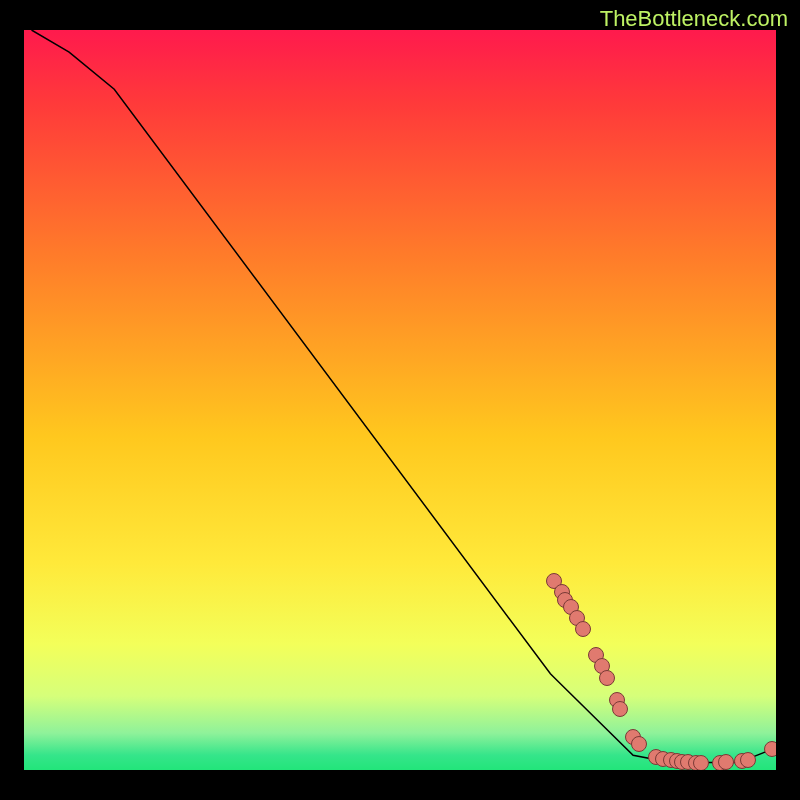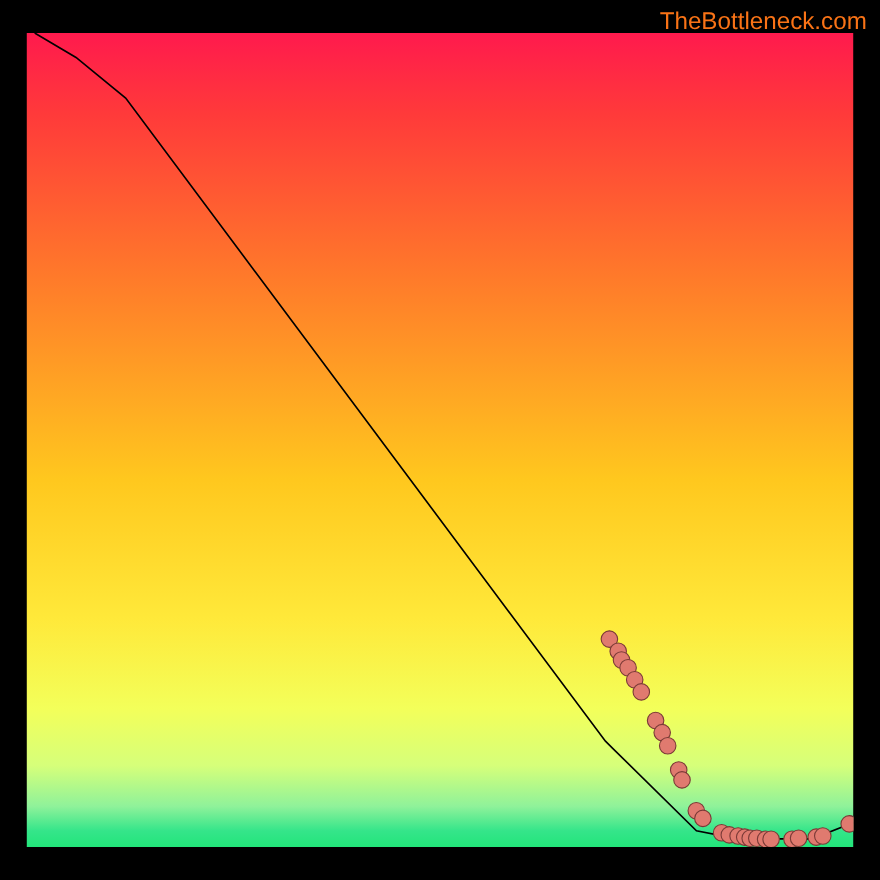--- a/index.html
+++ b/index.html
@@ -13,21 +13,21 @@
   }
   .container {
     position: relative;
     width: 800px;
     height: 800px;
   }
   .watermark {
     position: absolute;
     top: 6px;
     right: 12px;
-    color: #f97316;
+    color: #bef264;
     font-size: 22px;
     font-weight: 500;
     z-index: 10;
   }
   .frame {
     position: absolute;
     left: 24px;
     top: 30px;
     width: 752px;
     height: 740px;

